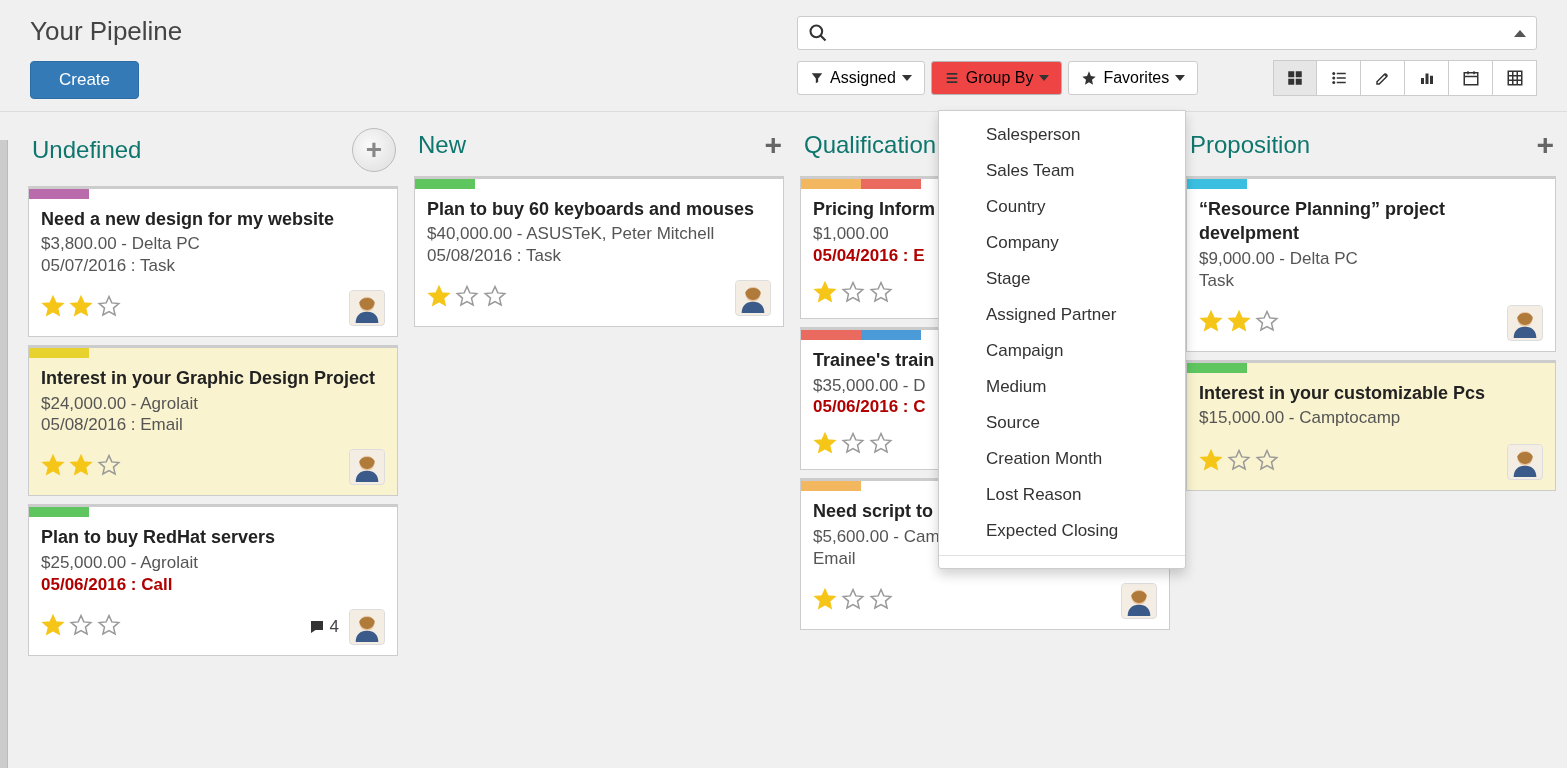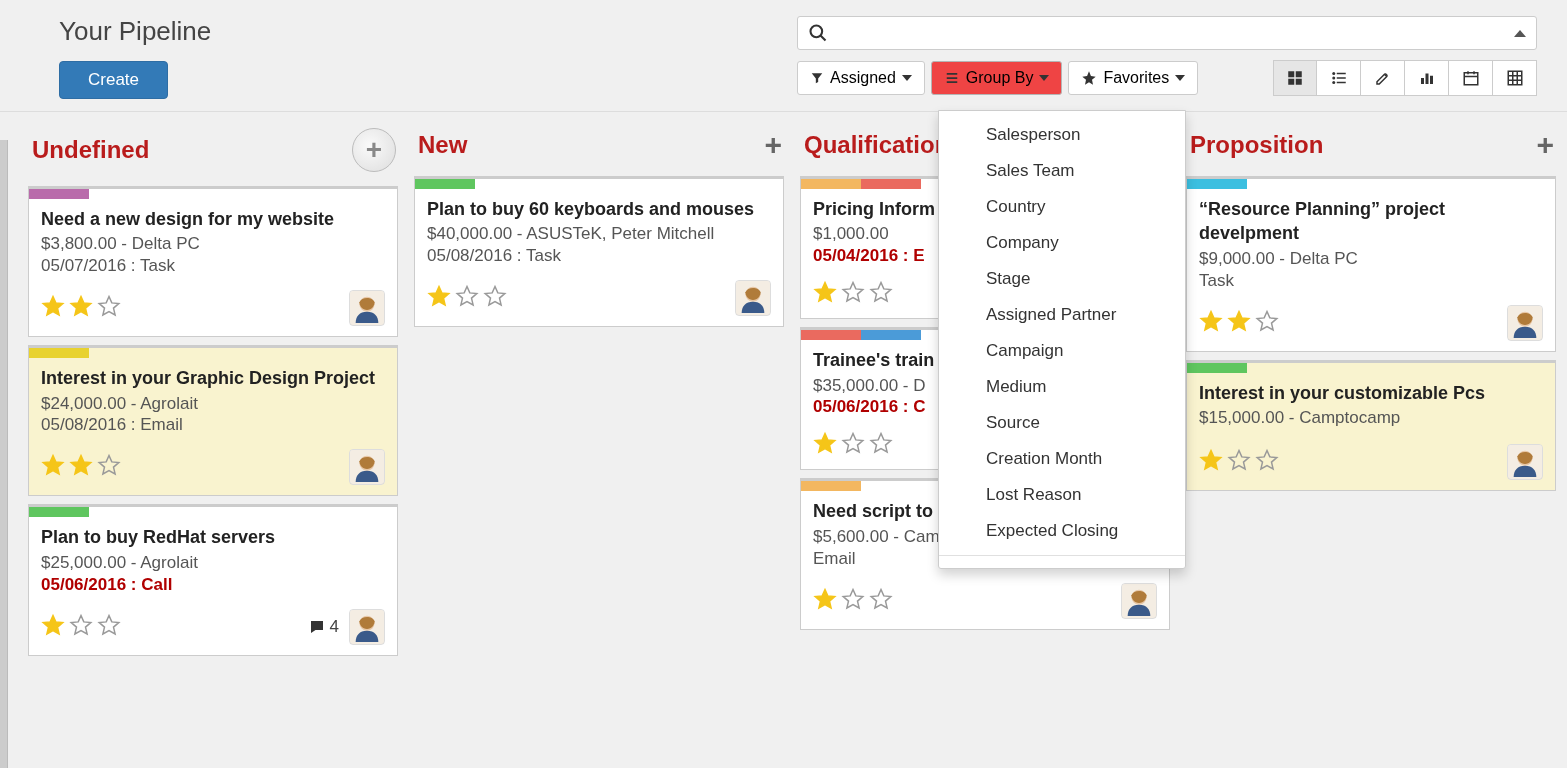--- a/index.html
+++ b/index.html
@@ -1,18 +1,18 @@
 <!DOCTYPE html>
 <html><head>
 <meta charset="utf-8">
 <style>
   * { box-sizing: border-box; margin: 0; padding: 0; }
   body { font-family: -apple-system, "Helvetica Neue", Arial, sans-serif; background: #f0f0f0; color: #333; font-size: 16px; }
   .topbar { padding: 16px 30px 12px 30px; display: flex; align-items: flex-start; justify-content: space-between; border-bottom: 1px solid #ddd; position: relative; }
-  .left-top { display: flex; flex-direction: column; gap: 14px; margin-left: 29px; }
+  .left-top { display: flex; flex-direction: column; gap: 14px; }
   .page-title { font-size: 26px; color: #444; font-weight: 400; }
   .btn-create { background: #337ab7; color: #fff; border: 1px solid #2e6da4; border-radius: 4px; padding: 8px 28px; font-size: 17px; cursor: pointer; width: fit-content; }
   .right-top { flex: 0 0 740px; display: flex; flex-direction: column; gap: 10px; }
   .search-box { background: #fff; border: 1px solid #ccc; border-radius: 3px; display: flex; align-items: center; padding: 6px 10px; }
   .search-box .mag { width: 20px; height: 20px; margin-right: 8px; }
   .search-input { flex: 1; border: none; font-size: 16px; outline: none; }
   .caret-up { width: 0; height: 0; border-left: 6px solid transparent; border-right: 6px solid transparent; border-bottom: 7px solid #555; }
   .toolbar-row { display: flex; gap: 10px; align-items: center; justify-content: space-between; }
   .btn-grp { display: flex; gap: 6px; }
   .btn { background: #fff; border: 1px solid #ccc; border-radius: 3px; padding: 7px 12px; font-size: 16px; cursor: pointer; display: flex; align-items: center; gap: 6px; }
@@ -23,21 +23,21 @@
   .view-btn.active { background: #e6e6e6; }
   .view-btn + .view-btn { border-left: none; }
   .dropdown { position: absolute; top: 110px; left: 938px; background: #fff; border: 1px solid #ccc; border-radius: 0 0 3px 3px; min-width: 248px; z-index: 100; box-shadow: 0 6px 12px rgba(0,0,0,.175); padding: 6px 0; }
   .dropdown-item { padding: 8px 18px; font-size: 17px; cursor: pointer; color: #333; margin-left: 29px; }
   .dropdown-sep { border-top: 1px solid #e0e0e0; margin: 6px 0; }
   .dropdown-custom { display: flex; align-items: center; gap: 10px; padding: 10px 14px; font-size: 17px; cursor: pointer; }
   .tri-right { width: 0; height: 0; border-top: 6px solid transparent; border-bottom: 6px solid transparent; border-left: 7px solid #333; }
   .board { display: flex; gap: 0; padding: 0 20px 20px 20px; overflow-x: auto; }
   .col { width: 386px; flex: 0 0 386px; padding: 0 2px; }
   .col-head { display: flex; align-items: center; justify-content: space-between; padding: 16px 8px 10px 10px; }
-  .col-title { font-size: 24px; color: #b91c1c; font-weight: 700; }
+  .col-title { font-size: 24px; color: #0f766e; font-weight: 400; }
   .add-circle { width: 44px; height: 44px; border-radius: 50%; background: radial-gradient(circle at 40% 40%, #fafafa, #ddd); border: 1px solid #bbb; display: flex; align-items: center; justify-content: center; color: #888; font-size: 28px; font-weight: bold; cursor: pointer; }
   .plus { font-size: 30px; color: #666; font-weight: bold; cursor: pointer; }
   .card { background: #fff; border: 1px solid #ccc; border-top: 3px solid #ccc; margin: 4px 6px 8px 6px; padding: 0; position: relative; }
   .card.yellow { background: #f9f3cf; }
   .card-stripes { display: flex; height: 10px; }
   .stripe { height: 10px; }
   .card-body { padding: 8px 12px 10px 12px; }
   .card-title { font-weight: bold; font-size: 18px; color: #222; line-height: 1.35; margin-bottom: 2px; }
   .card-sub { font-size: 17px; color: #555; line-height: 1.35; }
   .card-date { font-size: 17px; color: #555; }

